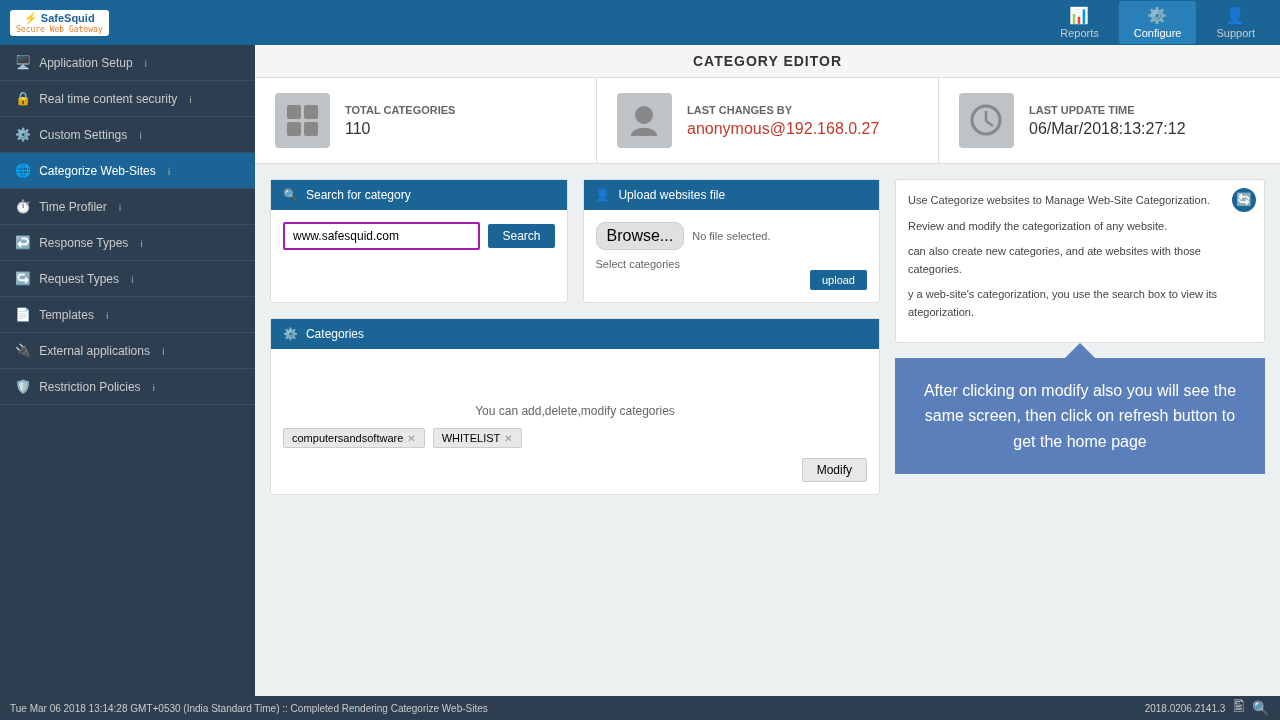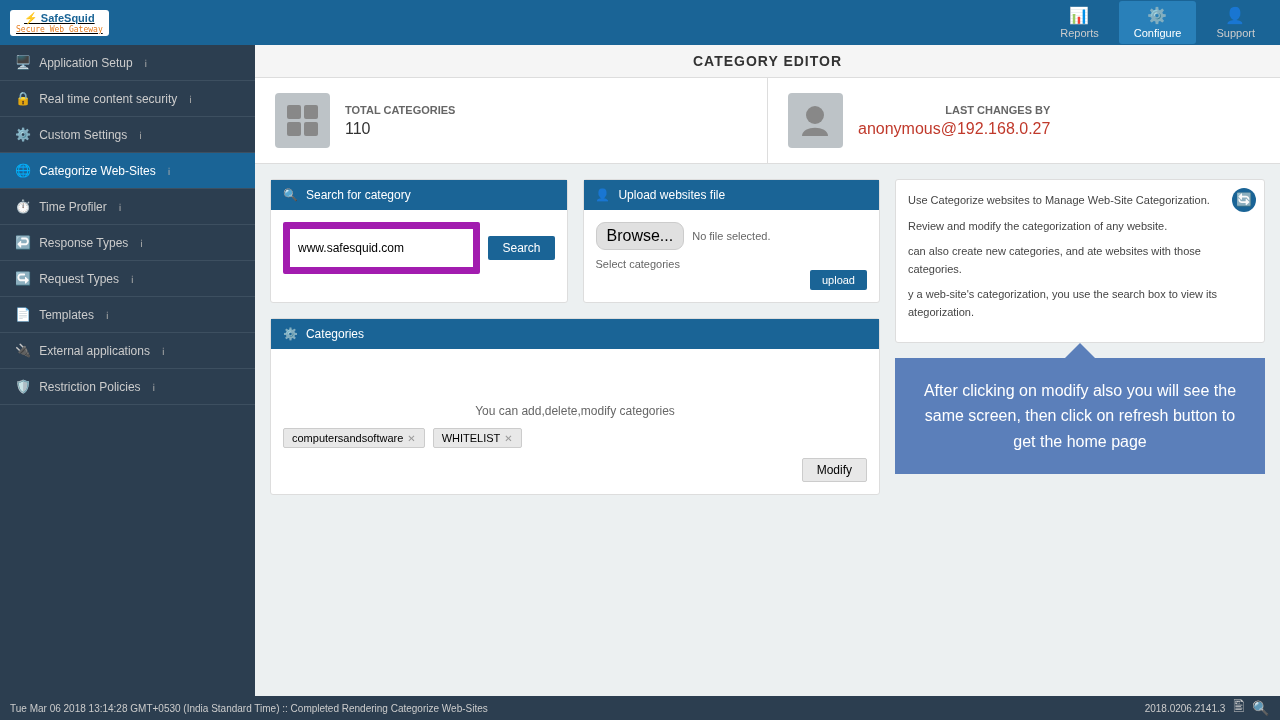--- a/index.html
+++ b/index.html
@@ -10,21 +10,20 @@
       display: flex;
       align-items: center;
       background: #1a6496;
       height: 45px;
       padding: 0 10px;
     }
     .logo-area {
       display: flex;
       align-items: center;
       margin-right: auto;
-      text-decoration: underline;
     }
     .logo-img {
       background: #fff;
       border-radius: 3px;
       padding: 2px 6px;
       display: flex;
       flex-direction: column;
       align-items: center;
     }
     .nav-items {
@@ -115,21 +114,20 @@
       justify-content: center;
       font-size: 24px;
       color: #fff;
       flex-shrink: 0;
     }
     .stat-label {
       font-size: 11px;
       color: #666;
       text-transform: uppercase;
       font-weight: bold;
-      text-align: right;
     }
     .stat-value {
       font-size: 16px;
       color: #333;
       margin-top: 4px;
     }
     .stat-value.colored { color: #c0392b; }
 
     
     .panels-area {
@@ -167,22 +165,22 @@
     }
 
     
     .search-row {
       display: flex;
       gap: 8px;
       align-items: center;
     }
     .search-input {
       flex: 1;
-      border: 7px solid #a21caf;
-      padding: 12px 8px;
+      border: 2px solid #a21caf;
+      padding: 5px 8px;
       font-size: 12px;
       border-radius: 2px;
     }
     .btn-search {
       background: #1a6496;
       color: #fff;
       border: none;
       padding: 5px 14px;
       cursor: pointer;
       font-size: 12px;
@@ -437,20 +435,33 @@
       <div class="stat-card">
         <div class="stat-icon">
           <svg width="35" height="35" viewBox="0 0 35 35">
               <circle cx="17" cy="12" r="9" fill="#888"></circle>
               <path d="M4 33 C4 22 30 22 30 33" fill="#888"></path>
             </svg>
         </div>
         <div>
           <div class="stat-label">LAST CHANGES BY</div>
           <div class="stat-value colored">anonymous@192.168.0.27</div>
+        </div>
+      </div>
+      <div class="stat-card">
+        <div class="stat-icon">
+          <svg width="35" height="35" viewBox="0 0 35 35">
+              <circle cx="17" cy="17" r="14" fill="none" stroke="#888" stroke-width="3"></circle>
+              <line x1="17" y1="8" x2="17" y2="18" stroke="#888" stroke-width="2.5"></line>
+              <line x1="17" y1="18" x2="24" y2="23" stroke="#888" stroke-width="2.5"></line>
+            </svg>
+        </div>
+        <div>
+          <div class="stat-label">LAST UPDATE TIME</div>
+          <div class="stat-value">06/Mar/2018:13:27:12</div>
         </div>
       </div>
     </div>
 
     <div class="panels-area">
       <div class="left-panels">
 
         <div class="search-upload-row">
 
           <div class="panel search-panel">

